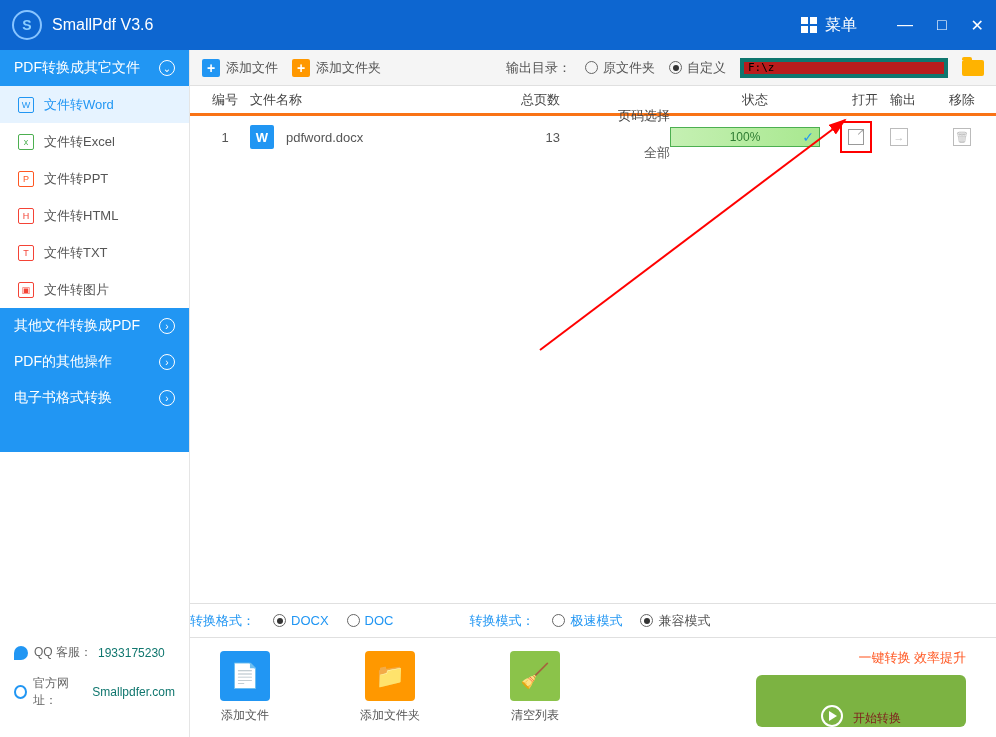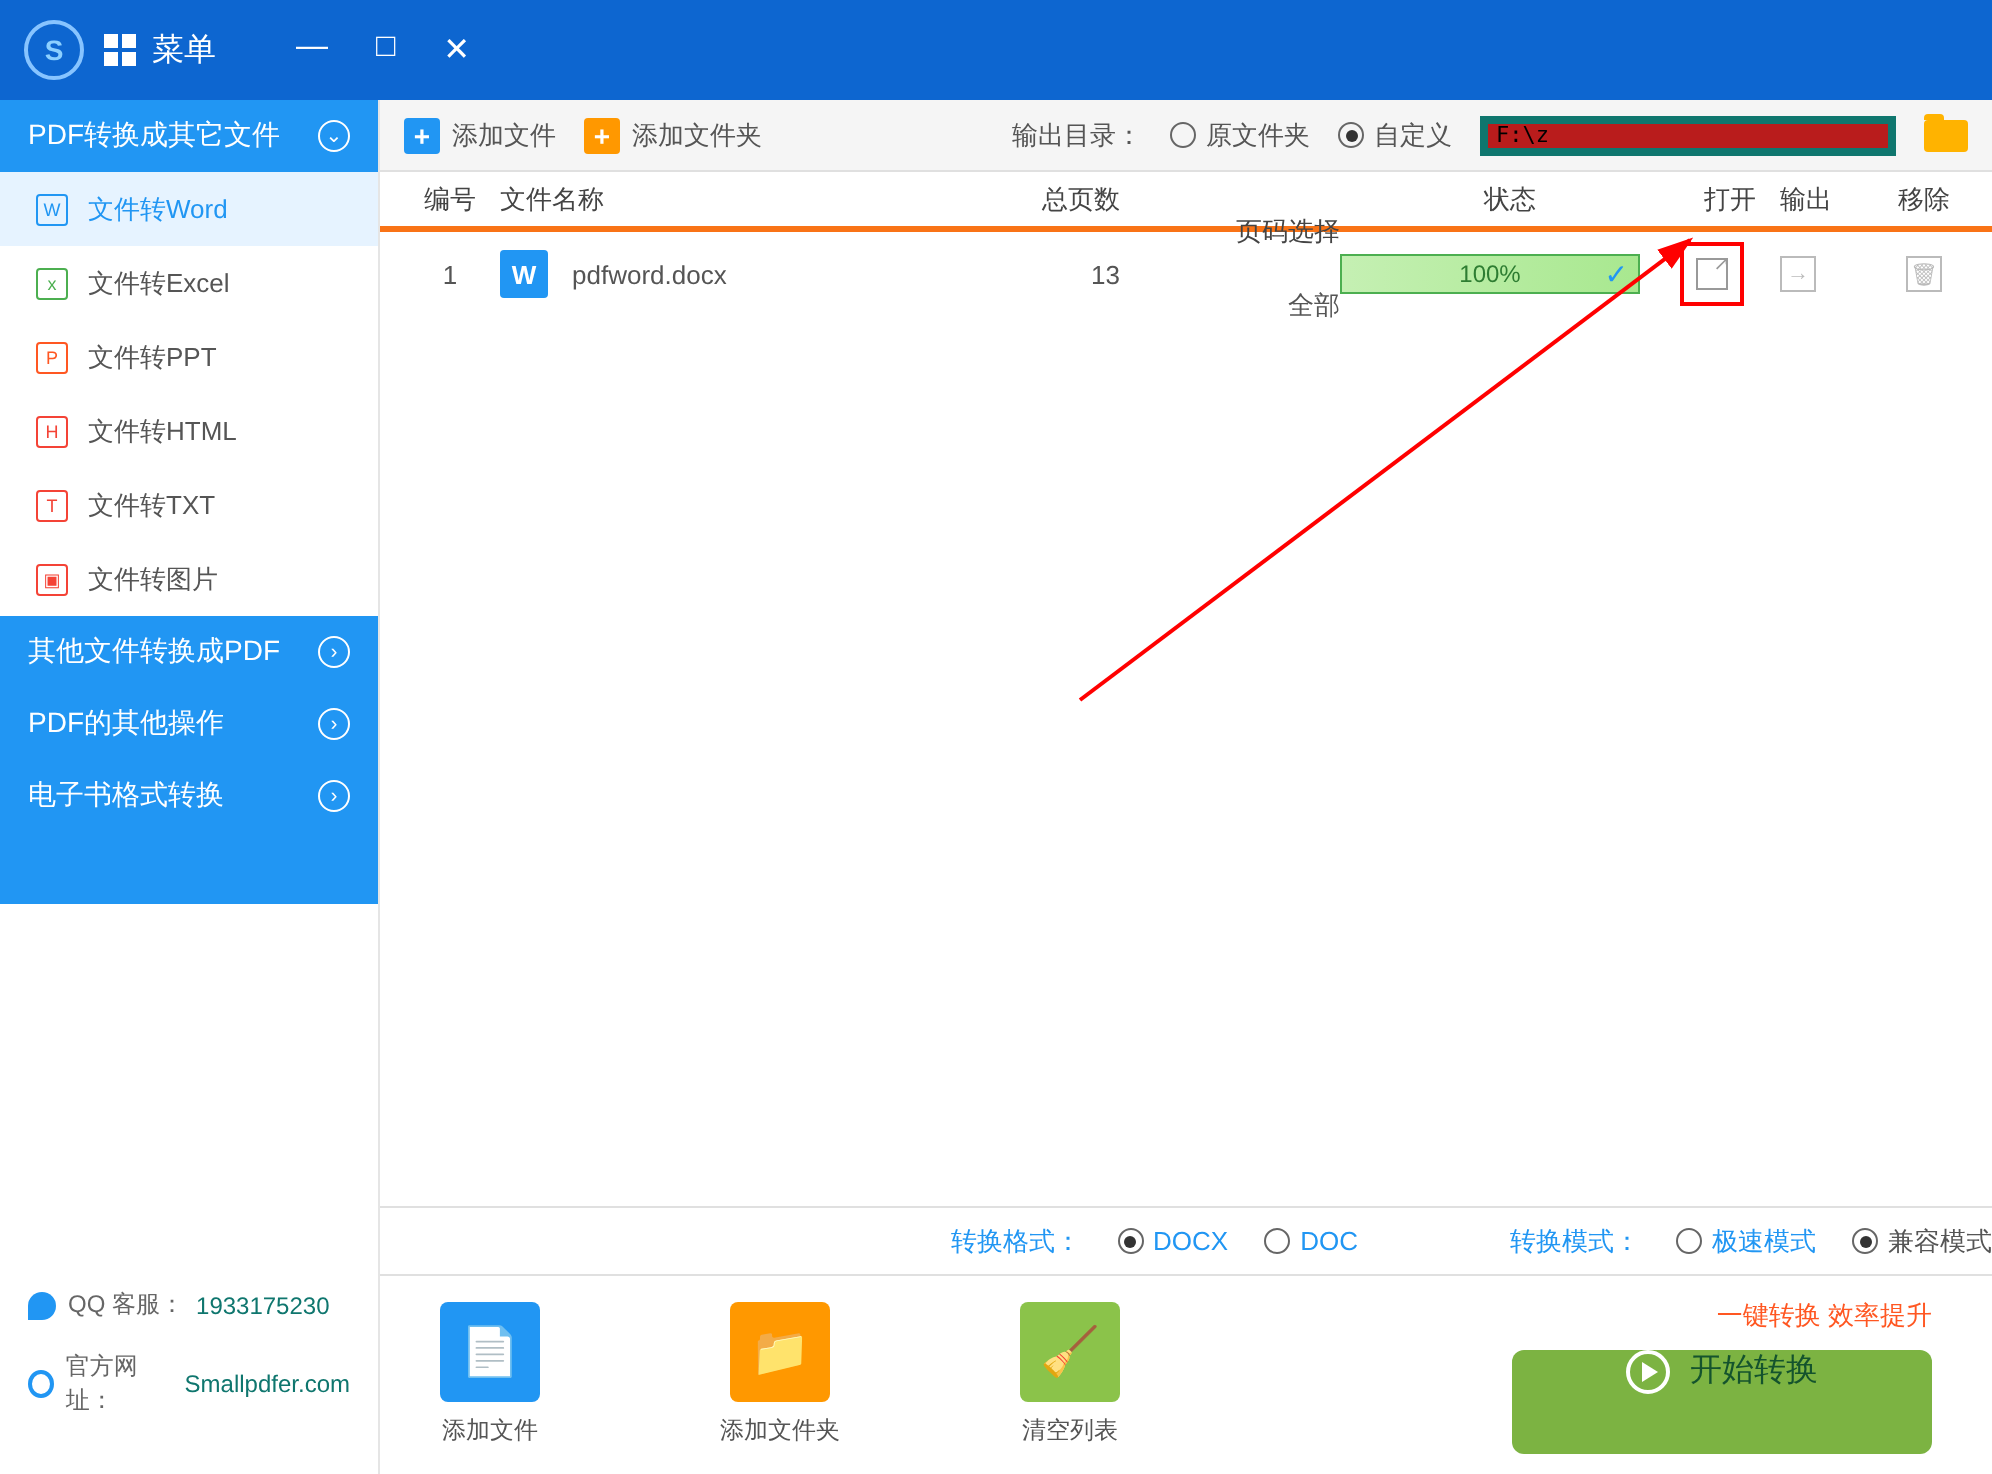--- a/index.html
+++ b/index.html
@@ -48,40 +48,41 @@
 .col-del{width:48px;text-align:center;}
 .table-row{height:42px;display:flex;align-items:center;padding:0 10px;font-size:13px;color:#555;}
 .file-icon{width:24px;height:24px;background:#2196f3;color:#fff;display:inline-flex;align-items:center;justify-content:center;font-weight:bold;border-radius:2px;margin-right:12px;font-size:13px;}
 .progress{width:150px;height:20px;border:1px solid #4caf50;background:linear-gradient(to right,#c5f0b3,#a8e88f);display:flex;align-items:center;justify-content:center;position:relative;color:#2e7d32;font-size:12px;}
 .progress .check{position:absolute;right:5px;color:#2196f3;font-size:14px;}
 .open-box{width:32px;height:32px;border:2px solid #ff0000;display:flex;align-items:center;justify-content:center;}
 .open-icon{width:16px;height:16px;border:1.5px solid #999;position:relative;}
 .open-icon::after{content:"↗";position:absolute;top:-4px;right:-2px;font-size:10px;color:#999;}
 .out-icon,.del-icon{width:18px;height:18px;border:1.5px solid #bbb;display:inline-flex;align-items:center;justify-content:center;color:#bbb;font-size:11px;}
 .arrow-svg{position:absolute;pointer-events:none;}
-.format-bar{height:34px;border-top:1px solid #e0e0e0;display:flex;align-items:center;justify-content:flex-end;gap:18px;font-size:13px;color:#555;}
+.format-bar{height:34px;border-top:1px solid #e0e0e0;display:flex;align-items:center;justify-content:flex-start;gap:18px;font-size:13px;color:#555;}
 .format-bar .lbl{color:#2196f3;}
 .radio-lbl{display:flex;align-items:center;gap:5px;cursor:pointer;}
 .bottom{height:100px;border-top:1px solid #e0e0e0;display:flex;align-items:center;padding:0 30px;gap:90px;position:relative;}
 .big-btn{display:flex;flex-direction:column;align-items:center;gap:6px;cursor:pointer;font-size:12px;color:#555;}
 .big-icon{width:50px;height:50px;border-radius:4px;display:flex;align-items:center;justify-content:center;font-size:24px;color:#fff;}
 .big-icon.add{background:#2196f3;}
 .big-icon.folder{background:#ff9800;}
 .big-icon.clear{background:#8bc34a;}
 .start-area{margin-left:auto;text-align:right;}
 .tagline{color:#ff5722;font-size:13px;margin-bottom:8px;}
-.start-btn{width:210px;height:52px;background:#7cb342;border-radius:6px;color:#14532d;font-size:16px;display:flex;align-items:flex-start;justify-content:center;gap:10px;cursor:pointer;}
+.start-btn{width:210px;height:52px;background:#7cb342;border-radius:6px;color:#7f1d1d;font-size:12px;display:flex;align-items:flex-end;justify-content:center;gap:10px;cursor:pointer;}
 .play-icon{width:22px;height:22px;border:2px solid #fff;border-radius:50%;display:flex;align-items:center;justify-content:center;}
 .play-icon::after{content:"";border-left:8px solid #fff;border-top:5px solid transparent;border-bottom:5px solid transparent;margin-left:2px;}
 </style>
 </head>
 <body>
 
 <div class="titlebar">
   <div class="logo-circle">S</div>
+  <div class="app-title">SmallPdf V3.6</div>
   <div class="menu-area">
     <div class="grid-icon">
         <span></span>
         <span></span>
         <span></span>
         <span></span>
       </div>
     <span>菜单</span>
   </div>
   <div class="win-controls">

